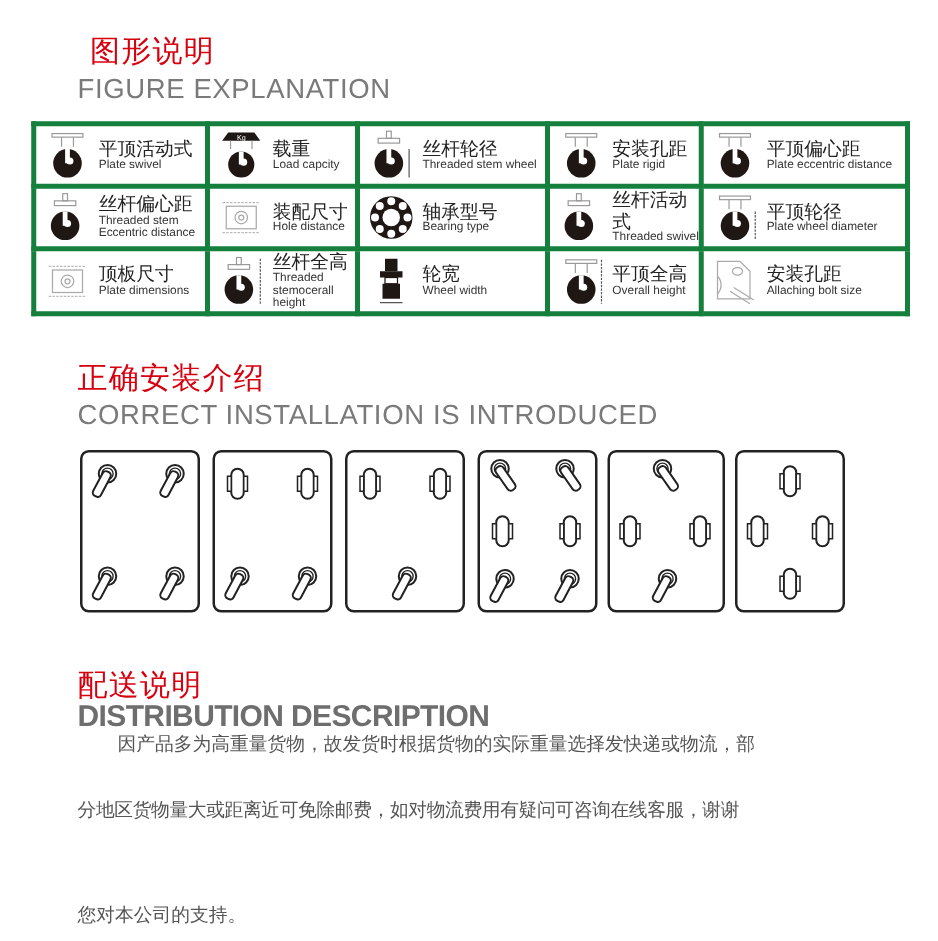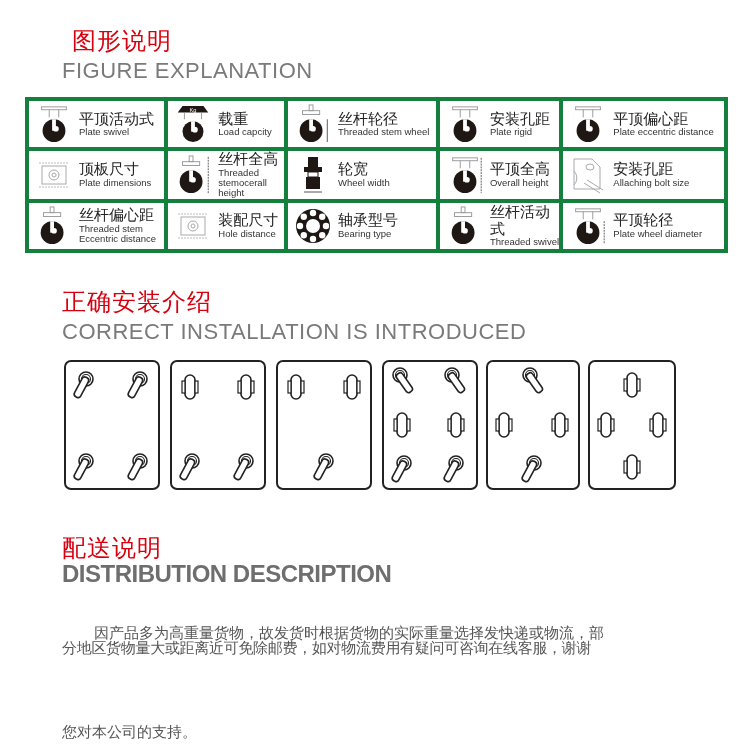--- a/index.html
+++ b/index.html
@@ -141,103 +141,20 @@
               <span class="en">Plate eccentric distance</span>
             </span>
     </div>
         </td>
   </tr>
 
   <tr>
     <td>
           <div class="cell">
       <span class="ico">
-        <svg width="36" height="30" viewBox="0 0 36 30">
-                <rect x="6" y="6" width="24" height="18" fill="none" stroke="#aaa"></rect>
-                <circle cx="18" cy="15" r="5" fill="none" stroke="#aaa"></circle>
-                <circle cx="18" cy="15" r="2" fill="none" stroke="#aaa"></circle>
-                <line x1="3" y1="3" x2="33" y2="3" stroke="#bbb" stroke-dasharray="2 1"></line>
-                <line x1="3" y1="27" x2="33" y2="27" stroke="#bbb" stroke-dasharray="2 1"></line>
-              </svg>
-      </span>
-      <span class="txt">
-              <span class="cn">顶板尺寸</span>
-              <span class="en">Plate dimensions</span>
-            </span>
-    </div>
-        </td>
-    <td>
-          <div class="cell">
-      <span class="ico">
-              <svg width="40" height="40" viewBox="0 0 42 42">
-                <use href="#wheel-stem"></use>
-                <line x1="37" y1="2" x2="37" y2="40" stroke="#555" stroke-dasharray="2 1"></line>
-              </svg>
-            </span>
-      <span class="txt">
-              <span class="cn">丝杆全高</span>
-              <span class="en">Threaded</span>
-              <span class="en">stemocerall height</span>
-            </span>
-    </div>
-        </td>
-    <td>
-          <div class="cell">
-      <span class="ico">
-        <svg width="24" height="40" viewBox="0 0 24 40">
-                <rect x="7" y="2" width="10" height="10" fill="#1f1714"></rect>
-                <rect x="3" y="12" width="18" height="5" fill="#1f1714"></rect>
-                <rect x="7" y="17" width="10" height="5" fill="#fff" stroke="#1f1714"></rect>
-                <rect x="5" y="22" width="14" height="12" fill="#1f1714"></rect>
-                <line x1="3" y1="37" x2="21" y2="37" stroke="#555"></line>
-              </svg>
-      </span>
-      <span class="txt">
-              <span class="cn">轮宽</span>
-              <span class="en">Wheel width</span>
-            </span>
-    </div>
-        </td>
-    <td>
-          <div class="cell">
-      <span class="ico">
-              <svg width="40" height="40" viewBox="0 0 42 42">
-                <use href="#wheel-plate"></use>
-                <line x1="38" y1="3" x2="38" y2="40" stroke="#555" stroke-dasharray="2 1"></line>
-              </svg>
-            </span>
-      <span class="txt">
-              <span class="cn">平顶全高</span>
-              <span class="en">Overall height</span>
-            </span>
-    </div>
-        </td>
-    <td>
-          <div class="cell">
-      <span class="ico">
-        <svg width="36" height="40" viewBox="0 0 36 40">
-                <path d="M4 4 L22 4 L30 12 L30 34 L4 34 Z" fill="none" stroke="#aaa"></path>
-                <path d="M4 16 A10 10 0 0 1 4 30" fill="none" stroke="#aaa"></path>
-                <ellipse cx="20" cy="12" rx="4" ry="3" fill="none" stroke="#aaa"></ellipse>
-                <line x1="14" y1="28" x2="30" y2="38" stroke="#aaa"></line>
-                <line x1="17" y1="25" x2="33" y2="35" stroke="#aaa"></line>
-              </svg>
-      </span>
-      <span class="txt">
-              <span class="cn">安装孔距</span>
-              <span class="en">Allaching bolt size</span>
-            </span>
-    </div>
-        </td>
-  </tr>
-
-  <tr>
-    <td>
-          <div class="cell">
-      <span class="ico">
               <svg width="40" height="40">
                 <use href="#wheel-stem"></use>
               </svg>
             </span>
       <span class="txt">
               <span class="cn">丝杆偏心距</span>
               <span class="en">Threaded stem</span>
               <span class="en">Eccentric distance</span>
             </span>
     </div>
@@ -302,20 +219,103 @@
                 <line x1="38" y1="16" x2="38" y2="40" stroke="#555" stroke-dasharray="2 1"></line>
               </svg>
             </span>
       <span class="txt">
               <span class="cn">平顶轮径</span>
               <span class="en">Plate wheel diameter</span>
             </span>
     </div>
         </td>
   </tr>
+
+  <tr>
+    <td>
+          <div class="cell">
+      <span class="ico">
+        <svg width="36" height="30" viewBox="0 0 36 30">
+                <rect x="6" y="6" width="24" height="18" fill="none" stroke="#aaa"></rect>
+                <circle cx="18" cy="15" r="5" fill="none" stroke="#aaa"></circle>
+                <circle cx="18" cy="15" r="2" fill="none" stroke="#aaa"></circle>
+                <line x1="3" y1="3" x2="33" y2="3" stroke="#bbb" stroke-dasharray="2 1"></line>
+                <line x1="3" y1="27" x2="33" y2="27" stroke="#bbb" stroke-dasharray="2 1"></line>
+              </svg>
+      </span>
+      <span class="txt">
+              <span class="cn">顶板尺寸</span>
+              <span class="en">Plate dimensions</span>
+            </span>
+    </div>
+        </td>
+    <td>
+          <div class="cell">
+      <span class="ico">
+              <svg width="40" height="40" viewBox="0 0 42 42">
+                <use href="#wheel-stem"></use>
+                <line x1="37" y1="2" x2="37" y2="40" stroke="#555" stroke-dasharray="2 1"></line>
+              </svg>
+            </span>
+      <span class="txt">
+              <span class="cn">丝杆全高</span>
+              <span class="en">Threaded</span>
+              <span class="en">stemocerall height</span>
+            </span>
+    </div>
+        </td>
+    <td>
+          <div class="cell">
+      <span class="ico">
+        <svg width="24" height="40" viewBox="0 0 24 40">
+                <rect x="7" y="2" width="10" height="10" fill="#1f1714"></rect>
+                <rect x="3" y="12" width="18" height="5" fill="#1f1714"></rect>
+                <rect x="7" y="17" width="10" height="5" fill="#fff" stroke="#1f1714"></rect>
+                <rect x="5" y="22" width="14" height="12" fill="#1f1714"></rect>
+                <line x1="3" y1="37" x2="21" y2="37" stroke="#555"></line>
+              </svg>
+      </span>
+      <span class="txt">
+              <span class="cn">轮宽</span>
+              <span class="en">Wheel width</span>
+            </span>
+    </div>
+        </td>
+    <td>
+          <div class="cell">
+      <span class="ico">
+              <svg width="40" height="40" viewBox="0 0 42 42">
+                <use href="#wheel-plate"></use>
+                <line x1="38" y1="3" x2="38" y2="40" stroke="#555" stroke-dasharray="2 1"></line>
+              </svg>
+            </span>
+      <span class="txt">
+              <span class="cn">平顶全高</span>
+              <span class="en">Overall height</span>
+            </span>
+    </div>
+        </td>
+    <td>
+          <div class="cell">
+      <span class="ico">
+        <svg width="36" height="40" viewBox="0 0 36 40">
+                <path d="M4 4 L22 4 L30 12 L30 34 L4 34 Z" fill="none" stroke="#aaa"></path>
+                <path d="M4 16 A10 10 0 0 1 4 30" fill="none" stroke="#aaa"></path>
+                <ellipse cx="20" cy="12" rx="4" ry="3" fill="none" stroke="#aaa"></ellipse>
+                <line x1="14" y1="28" x2="30" y2="38" stroke="#aaa"></line>
+                <line x1="17" y1="25" x2="33" y2="35" stroke="#aaa"></line>
+              </svg>
+      </span>
+      <span class="txt">
+              <span class="cn">安装孔距</span>
+              <span class="en">Allaching bolt size</span>
+            </span>
+    </div>
+        </td>
+  </tr>
 </tbody>
   </table>
 
 <div class="abs cn-title" style="left:62px;top:288px;">正确安装介绍</div>
 <div class="abs en-title" style="left:62px;top:319px;">CORRECT INSTALLATION IS INTRODUCED</div>
 
 <div class="board" style="left:64px;top:360px;width:92px;height:126px;">
   <svg class="abs" style="left:6px;top:8px" width="24" height="34">
       <use href="#caster-swivel"></use>
     </svg>
@@ -404,15 +404,15 @@
       <use href="#caster-rigid"></use>
     </svg>
   <svg class="abs" style="left:32px;top:90px" width="20" height="30">
       <use href="#caster-rigid"></use>
     </svg>
 </div>
 
 <div class="abs cn-title" style="left:62px;top:534px;">配送说明</div>
 <div class="abs en-title bold" style="left:62px;top:561px;">DISTRIBUTION DESCRIPTION</div>
 
-<div class="para" style="top:624px;text-indent:32px;">因产品多为高重量货物，故发货时根据货物的实际重量选择发快递或物流，部</div>
+<div class="para" style="top:586px;text-indent:32px;">因产品多为高重量货物，故发货时根据货物的实际重量选择发快递或物流，部</div>
 <div class="para" style="top:639px;letter-spacing:-0.3px;">分地区货物量大或距离近可免除邮费，如对物流费用有疑问可咨询在线客服，谢谢</div>
 <div class="para" style="top:683px;margin-top:40px;">您对本公司的支持。</div>
 
 </body></html>

